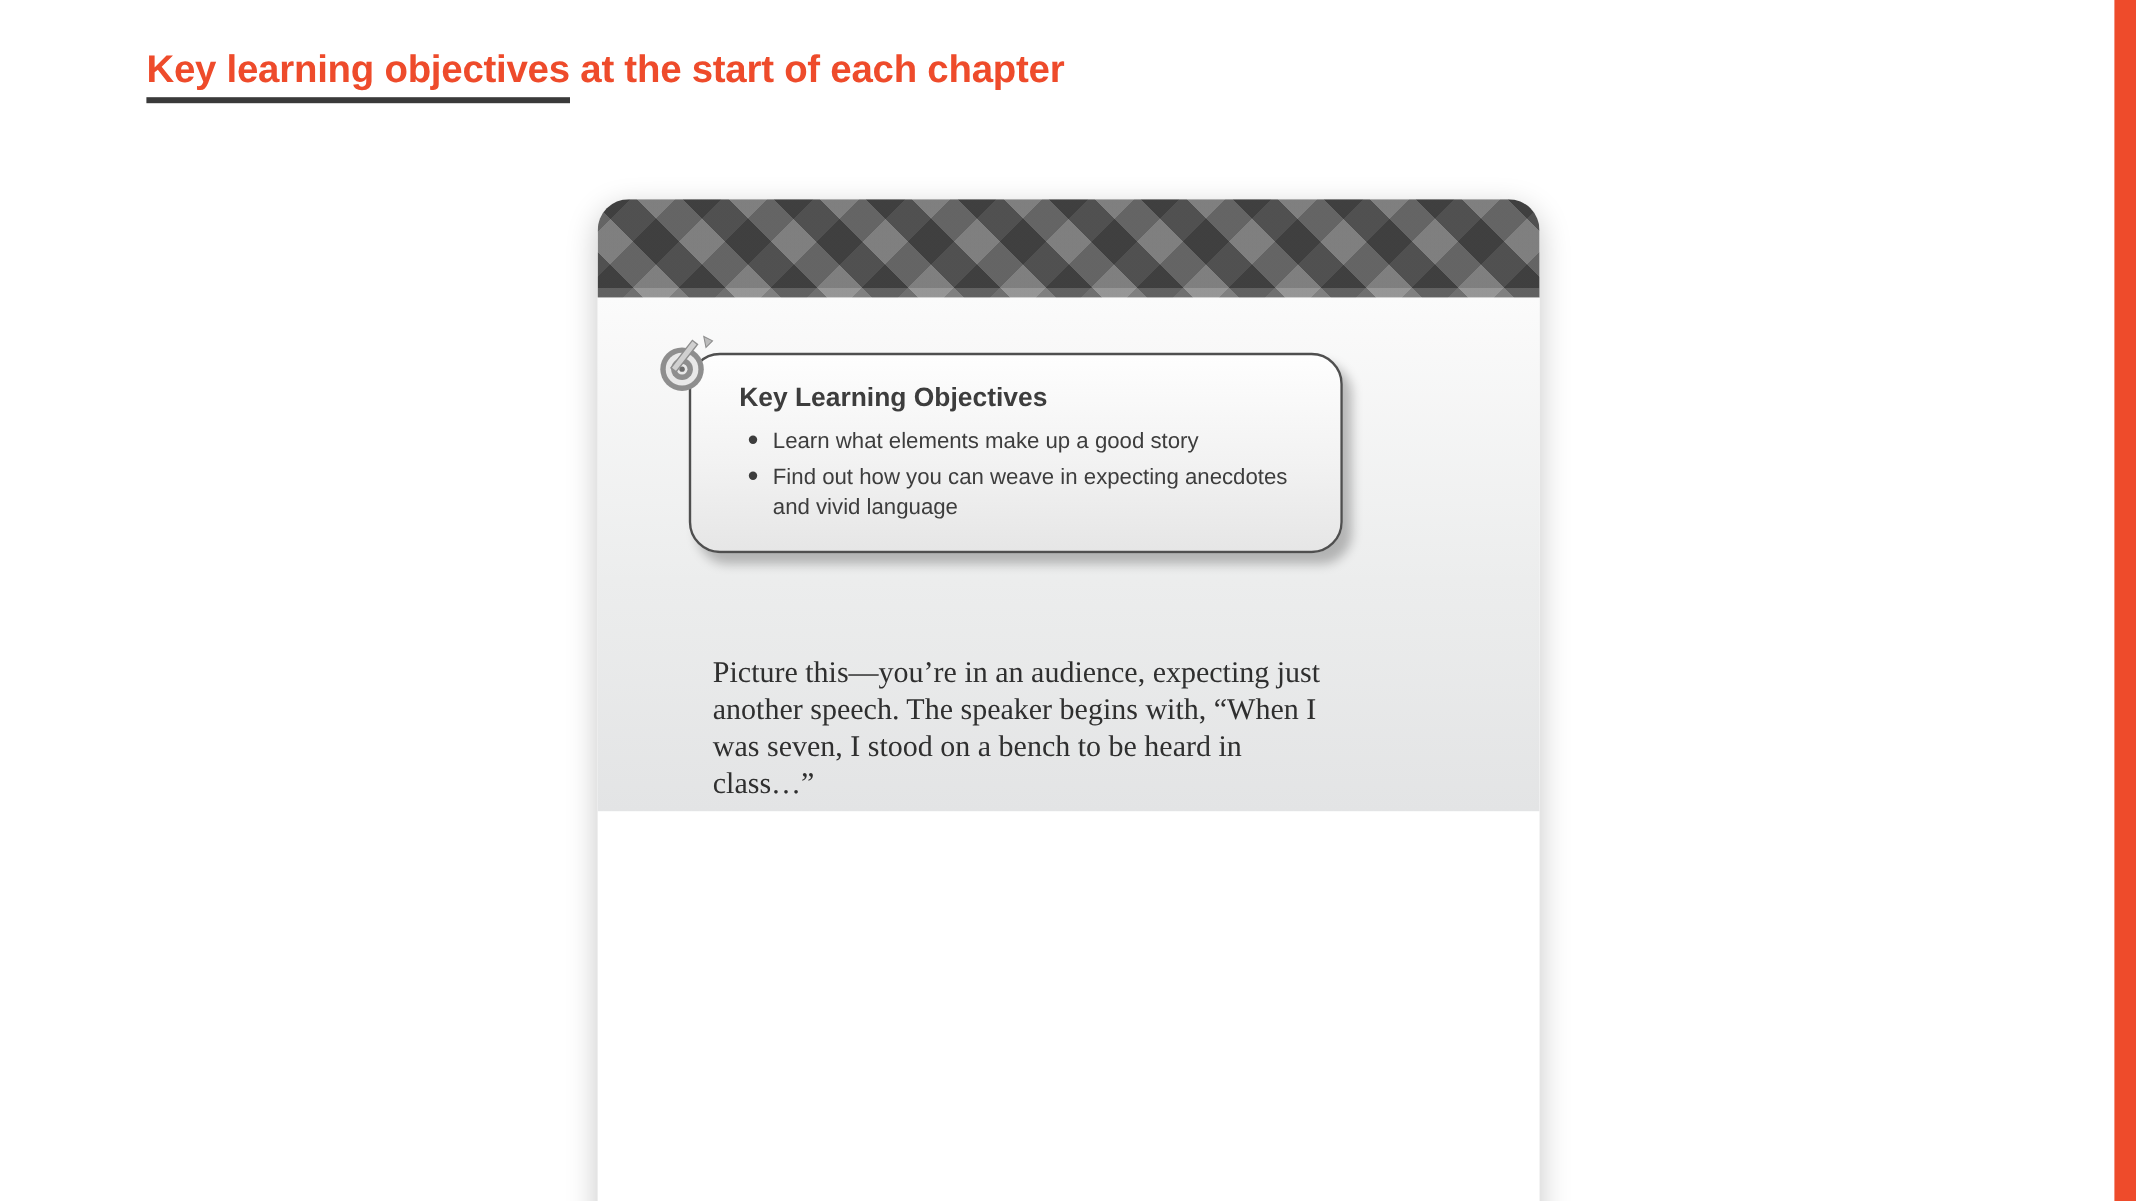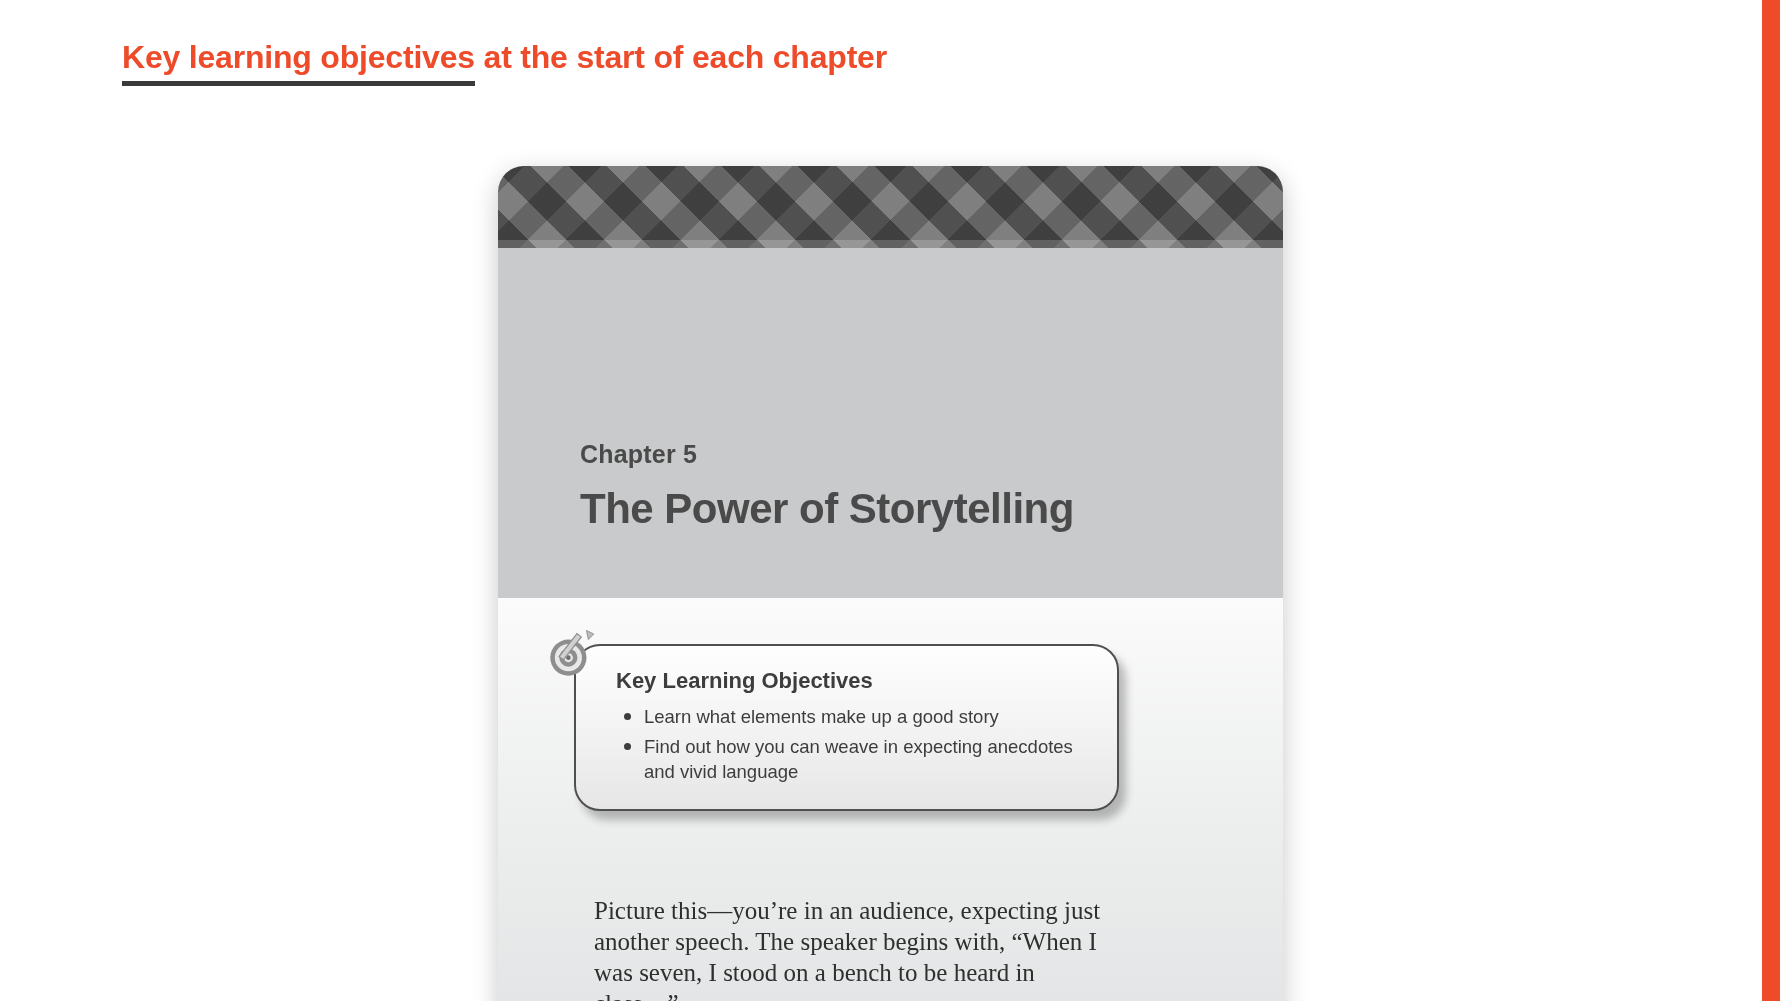--- a/index.html
+++ b/index.html
@@ -185,24 +185,20 @@
 <div class="slide-heading">
   <span class="underlined">Key learning objectives</span><span> at the start of each chapter</span>
 </div>
 
 <div class="right-bar"></div>
 
 <div class="page-card">
 
   <div class="plaid-band"></div>
 
-  <div class="chapter-hero">
-    <div class="chapter-label">Chapter 5</div>
-    <div class="chapter-title">The Power of Storytelling</div>
-  </div>
 
   <div class="page-body">
 
     <div class="objectives-box">
       <div class="objectives-title">Key Learning Objectives</div>
       <ul class="objectives-list">
         <li>Learn what elements make up a good story</li>
         <li>Find out how you can weave in expecting anecdotes and vivid language</li>
       </ul>
     </div>

